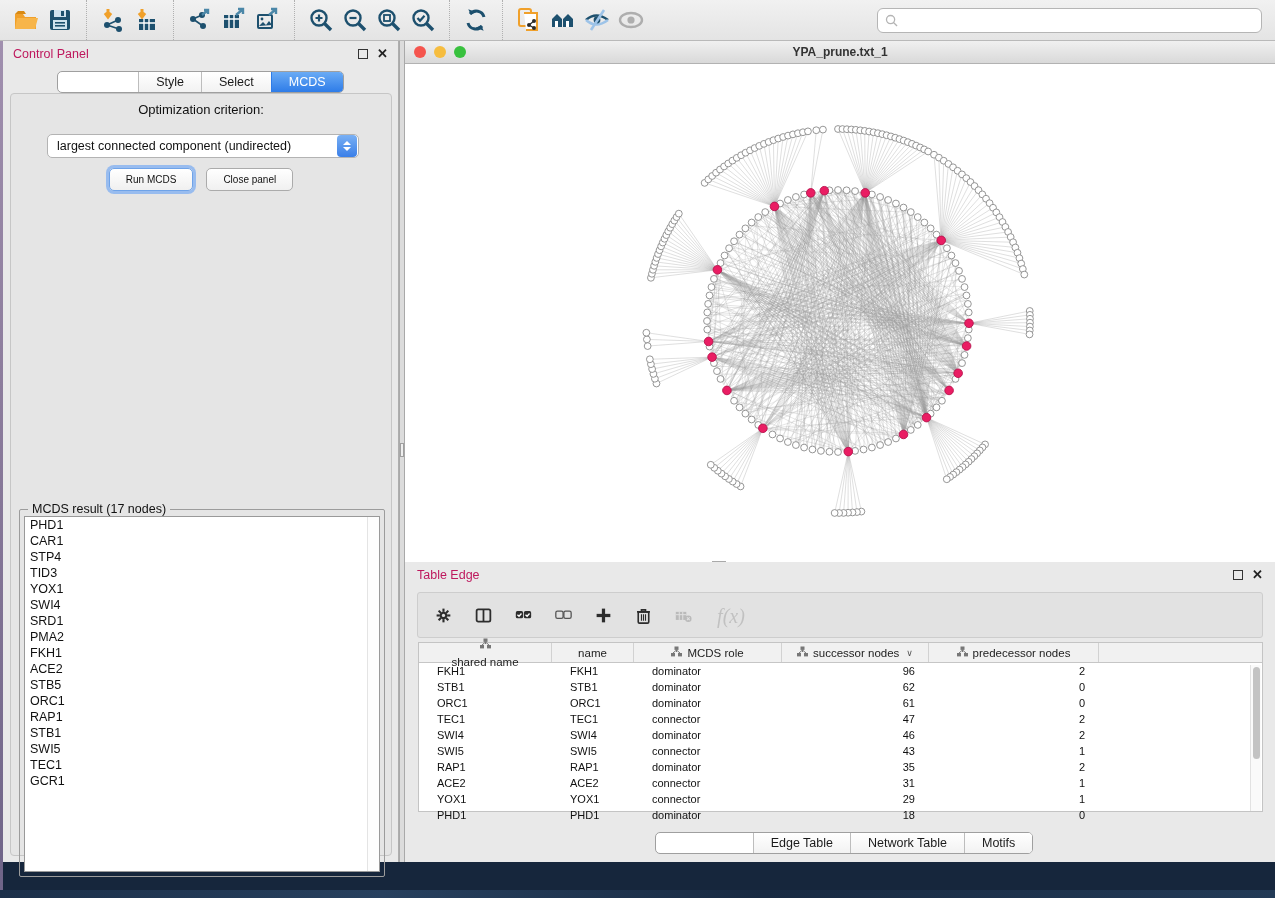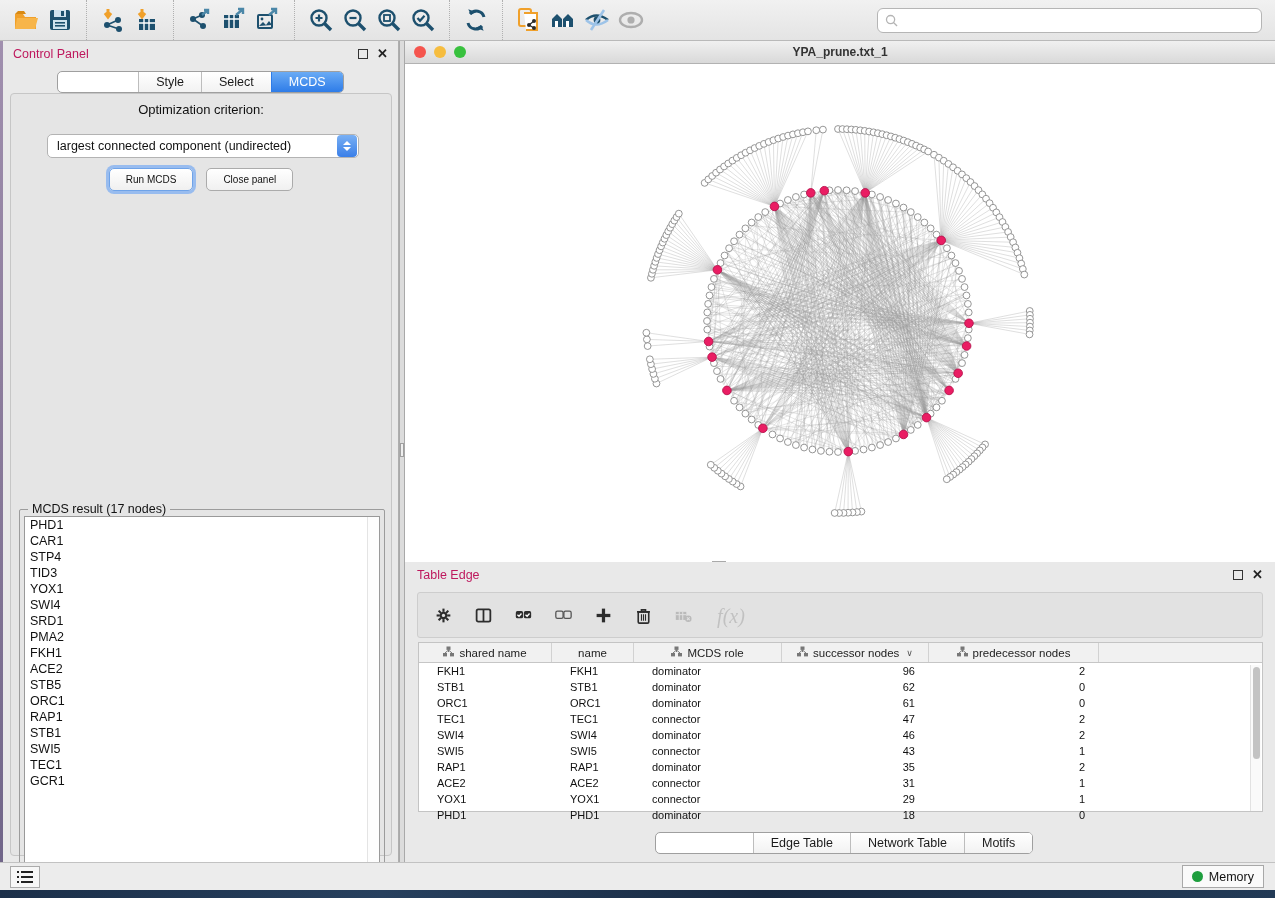--- a/index.html
+++ b/index.html
@@ -1331,21 +1331,21 @@
             <path d="M14.8 12.8l3.4 3.4M18.2 12.8l-3.4 3.4" stroke="#e2e2e2" stroke-width="1.3"></path>
           </svg>
         </div>
         <div class="tp-tool disabled" style="width: 38px;">
           <span class="fx-label">f(x)</span>
         </div>
       </div>
 
     <div class="table-wrap">
       <div class="thead" id="thead">
-          <div class="th" style="width: 133px;">
+          <div class="th" style="width: 133px; flex-direction: column;">
             <span><svg viewBox="0 0 11 11">
                 <rect x="3.5" y="0.5" width="4" height="3.4" fill="#777"></rect>
                 <rect x="0" y="7" width="4" height="3.4" fill="#777"></rect>
                 <rect x="7" y="7" width="4" height="3.4" fill="#777"></rect>
                 <path d="M5.5 4v2M2 7l3.5-3M9 7L5.5 4" stroke="#777" stroke-width="1" fill="none"></path>
               </svg></span>
             <span>shared name</span>
           </div>
           <div class="th" style="width: 82px;">
             <span>name</span>
@@ -1459,31 +1459,15 @@
     <div class="tp-tabbar">
       <div class="seg-tabs" id="tp-tabs">
           <div class="seg-tab active">Node Table</div>
           <div class="seg-tab">Edge Table</div>
           <div class="seg-tab">Network Table</div>
           <div class="seg-tab">Motifs</div>
         </div>
     </div>
   </div>
 
-  <div class="statusbar">
-    <div class="list-btn">
-      <svg viewBox="0 0 16 14">
-        <rect x="0" y="1" width="2" height="2" fill="#222"></rect>
-          <rect x="4" y="1" width="12" height="2" fill="#222"></rect>
-        <rect x="0" y="6" width="2" height="2" fill="#222"></rect>
-          <rect x="4" y="6" width="12" height="2" fill="#222"></rect>
-        <rect x="0" y="11" width="2" height="2" fill="#222"></rect>
-          <rect x="4" y="11" width="12" height="2" fill="#222"></rect>
-      </svg>
-    </div>
-    <div class="memory-btn">
-      <span class="mem-dot" id="mem-dot" style="background: rgb(30, 158, 62);"></span>
-      <span>Memory</span>
-    </div>
-  </div>
 
   <div class="wallpaper"></div>
 </div>
 
 </body></html>

